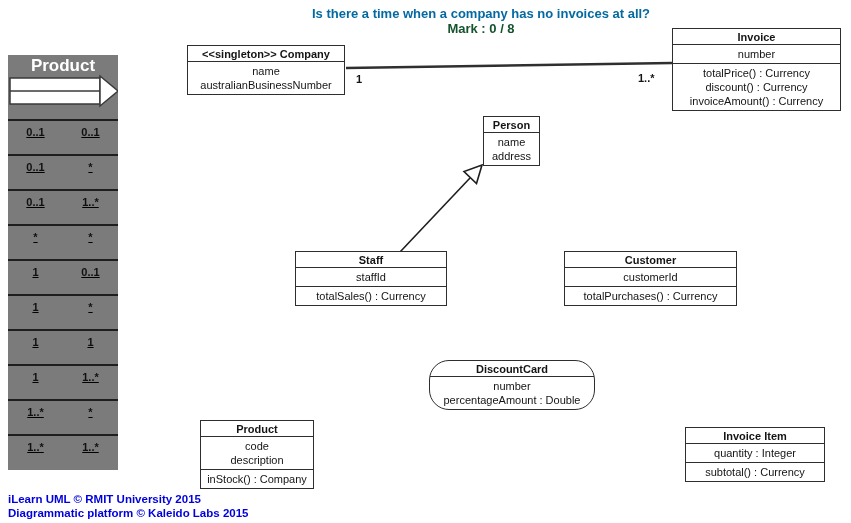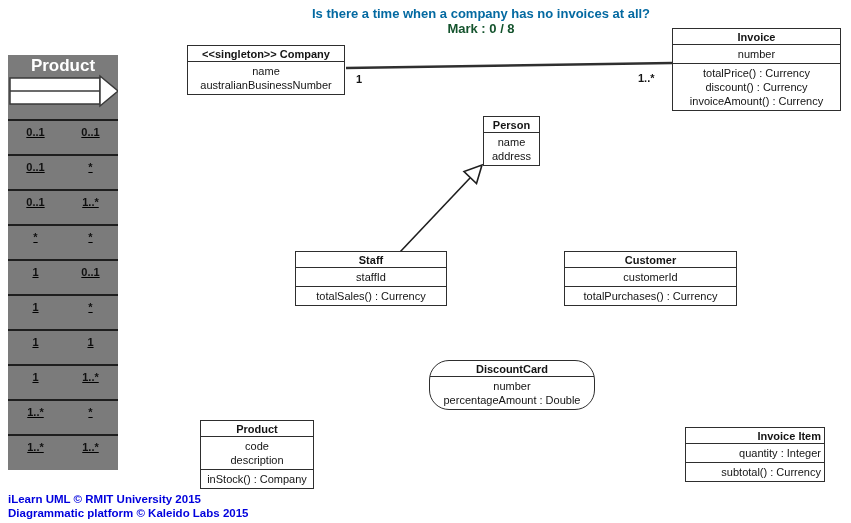--- a/index.html
+++ b/index.html
@@ -183,21 +183,21 @@
     <div class="uml-title">Product</div>
     <div class="uml-compartment">
       <div class="uml-line">code</div>
       <div class="uml-line">description</div>
     </div>
     <div class="uml-compartment ops">
       <div class="uml-line">inStock() : Company</div>
     </div>
   </div>
 
-  <div class="uml-class" style="left:685px; top:427px; width:140px;text-align:right;">
+  <div class="uml-class" style="left:685px; top:427px; width:140px;">
     <div class="uml-title">Invoice Item</div>
     <div class="uml-compartment">
       <div class="uml-line">quantity : Integer</div>
     </div>
     <div class="uml-compartment ops">
       <div class="uml-line">subtotal() : Currency</div>
     </div>
   </div>
 
   <div id="footer">

